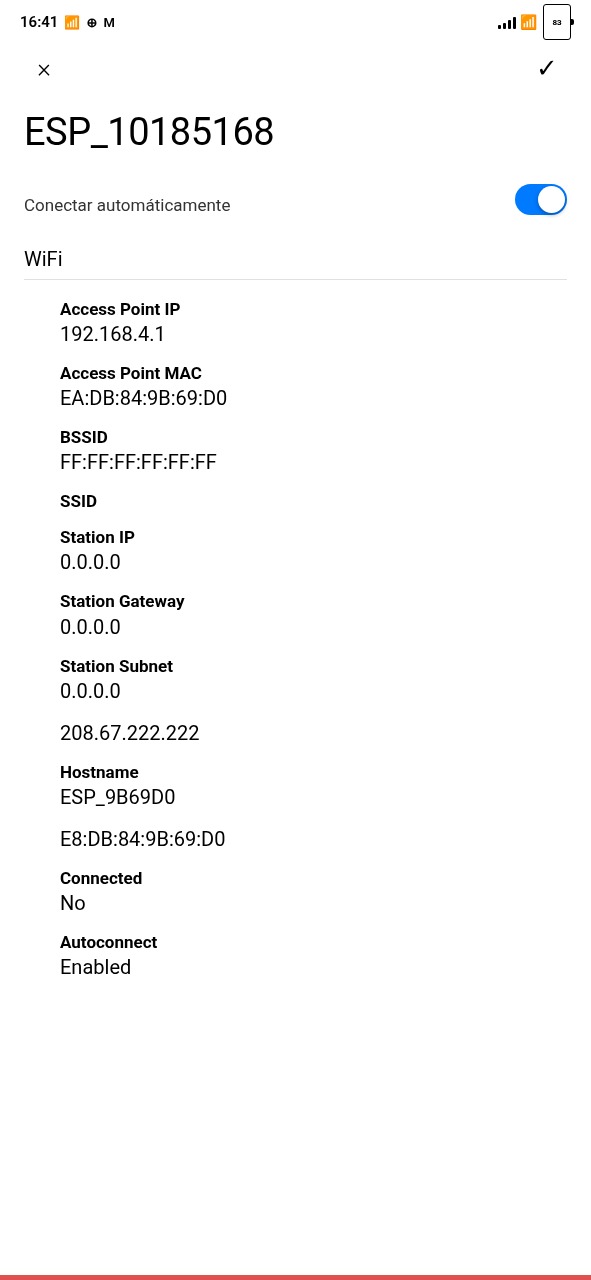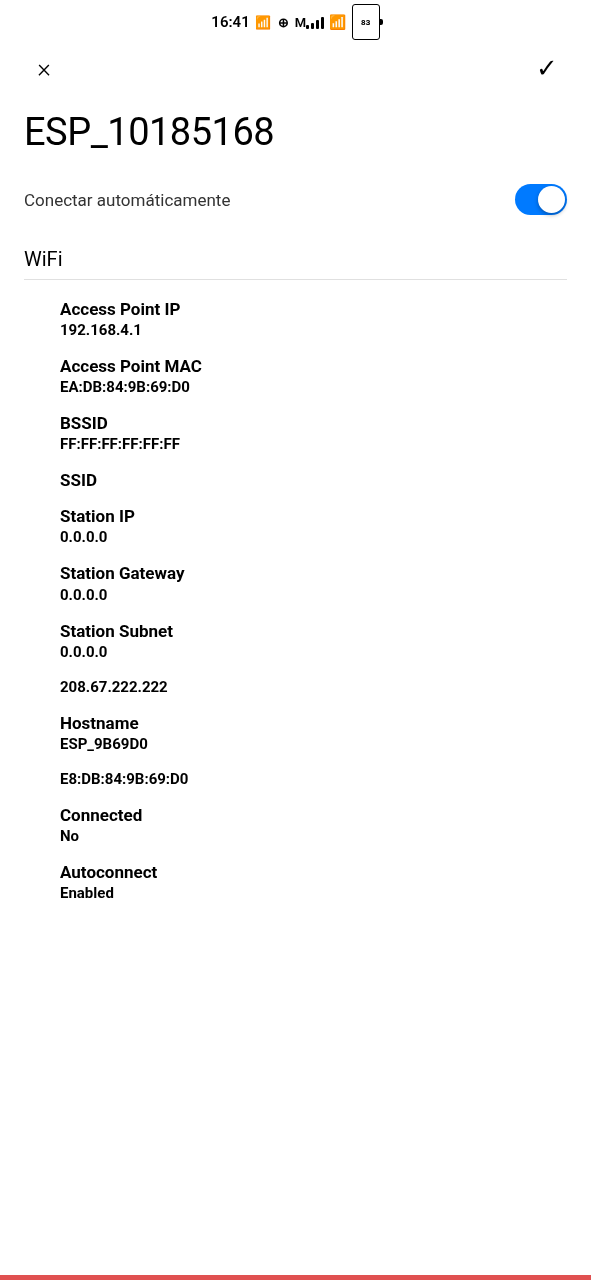--- a/index.html
+++ b/index.html
@@ -10,21 +10,21 @@
       min-height: 1280px;
       background: #ffffff;
       font-family: -apple-system, BlinkMacSystemFont, 'Segoe UI', Roboto, sans-serif;
       color: #000000;
       position: relative;
     }
 
     
     .status-bar {
       display: flex;
-      justify-content: center;
+      justify-content: space-between;
       align-items: center;
       padding: 10px 20px 6px 20px;
       height: 40px;
     }
 
     .status-left {
       display: flex;
       align-items: center;
       gap: 6px;
       font-size: 15px;
@@ -122,21 +122,21 @@
       font-size: 38px;
       font-weight: 400;
       color: #000;
       letter-spacing: -0.5px;
     }
 
     
     .autoconnect-row {
       display: flex;
       justify-content: space-between;
-      align-items: center;
+      align-items: flex-end;
       padding: 10px 24px 16px 24px;
     }
 
     .autoconnect-label {
       font-size: 17px;
       color: #333;
     }
 
     
     .toggle {
@@ -183,22 +183,22 @@
     }
 
     .info-label {
       font-size: 17px;
       font-weight: 700;
       color: #000;
       line-height: 1.3;
     }
 
     .info-value {
-      font-size: 15px;
-      font-weight: 700;
+      font-size: 20px;
+      font-weight: 400;
       color: #000;
       line-height: 1.4;
     }
 
     
     .bottom-bar {
       position: absolute;
       bottom: 0;
       left: 0;
       right: 0;

